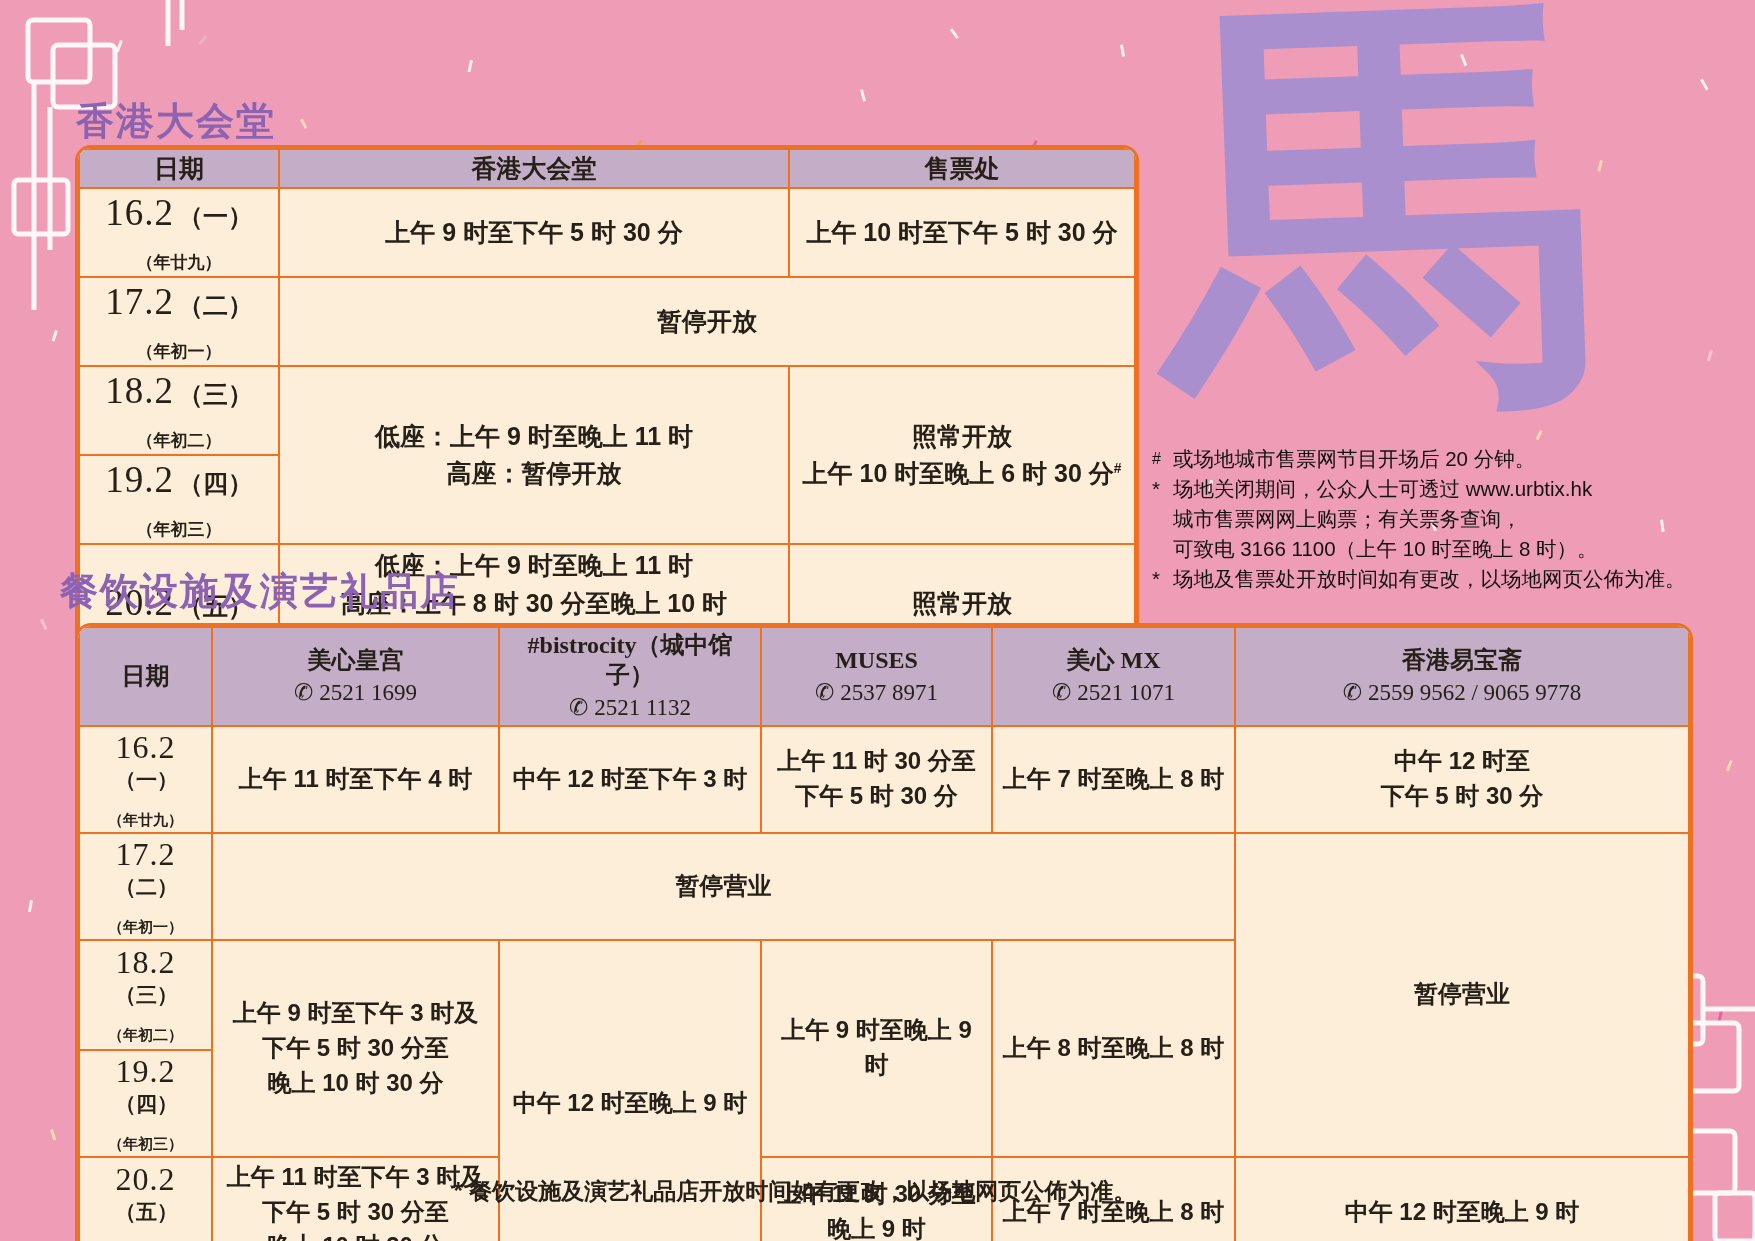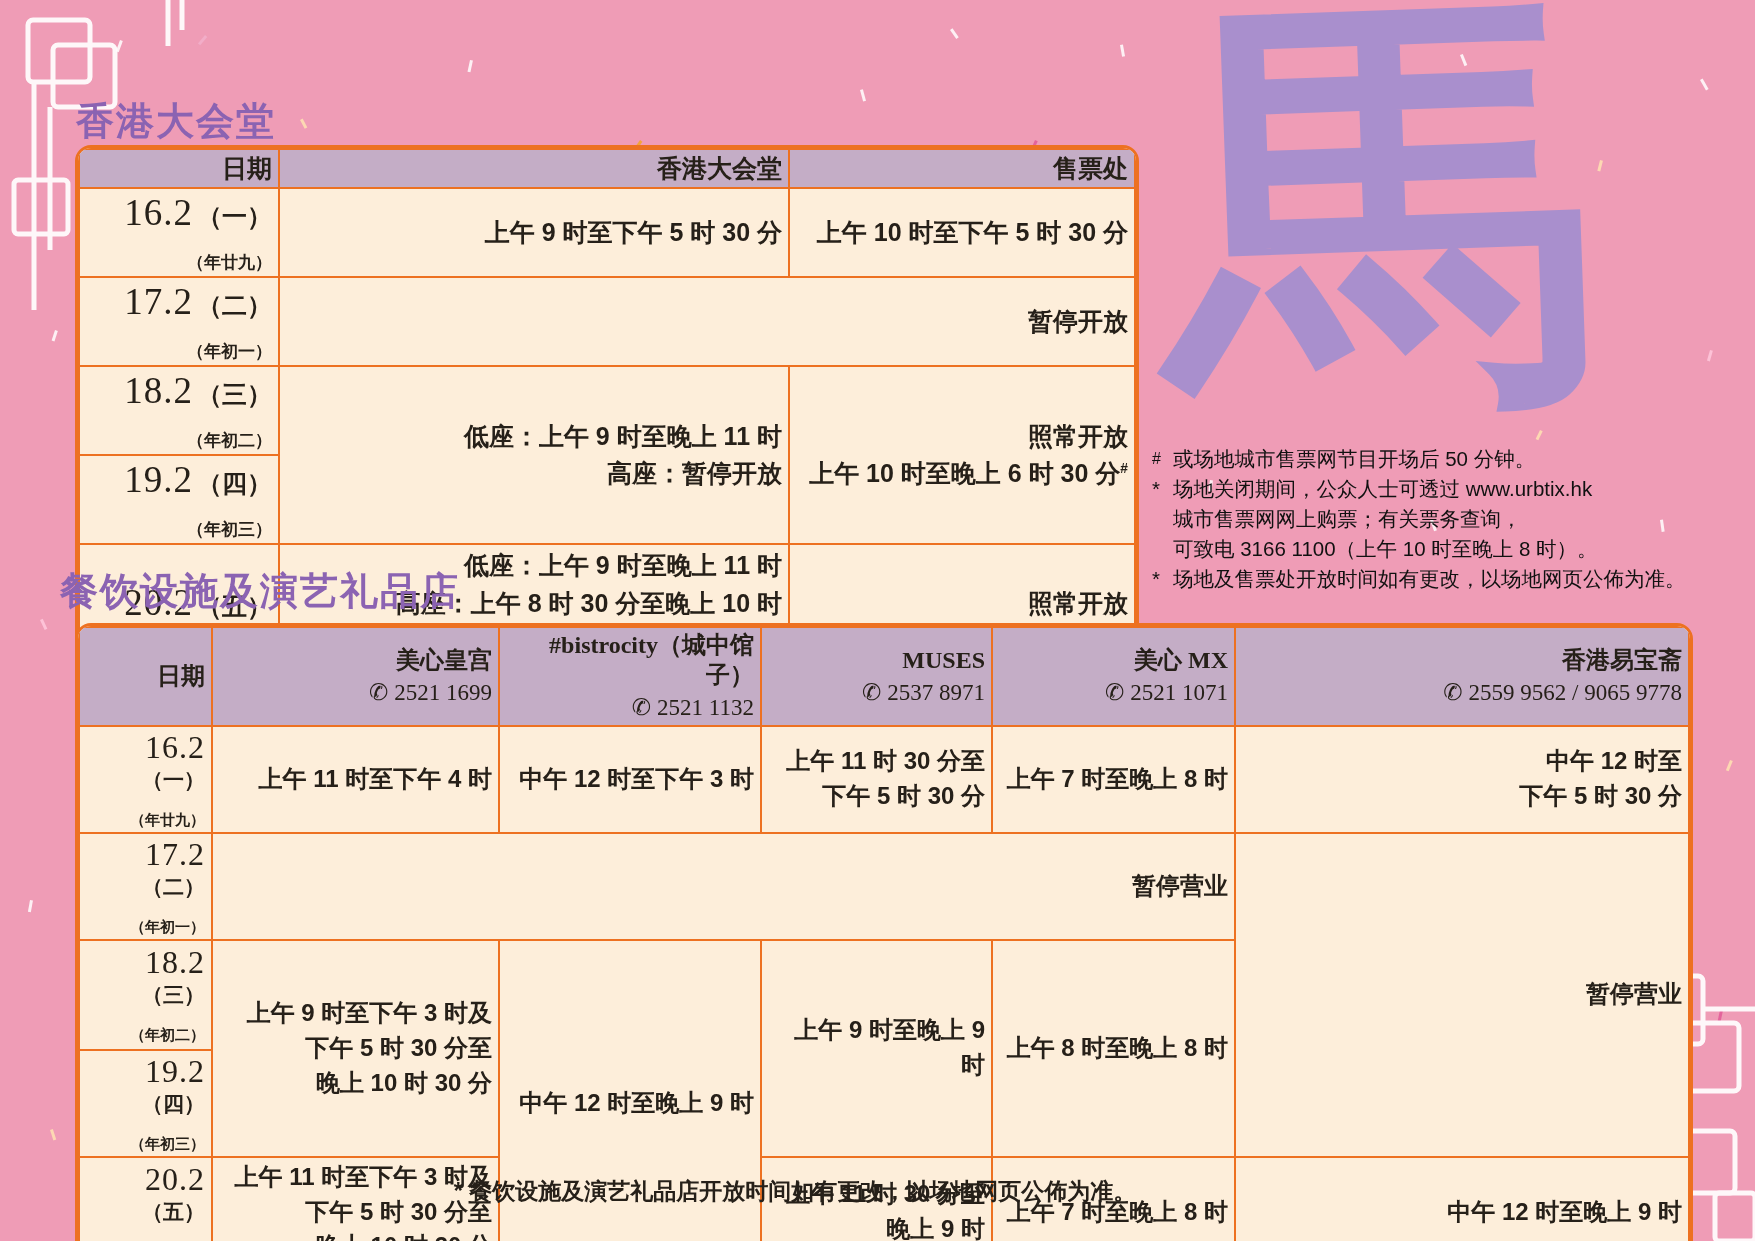--- a/index.html
+++ b/index.html
@@ -25,21 +25,21 @@
     transform:rotate(-2deg);font-weight:700;z-index:0;}
 
   .sec-title{position:absolute;margin:0;font-size:38px;font-weight:800;color:var(--purple-sec);letter-spacing:2px;}
   .sec1{left:76px;top:96px;}
   .sec2{left:60px;top:566px;}
 
   .tblwrap{position:absolute;border:3px solid var(--orange);border-radius:16px;overflow:hidden;background:var(--cream);}
   .tbl1{left:75px;top:145px;}
   .tbl2{left:75px;top:623px;}
   table{border-collapse:collapse;table-layout:fixed;}
-  td,th{border:2px solid var(--orange);background:var(--cream);text-align:right;vertical-align:middle;
+  td,th{border:2px solid var(--orange);background:var(--cream);text-align:center;vertical-align:middle;
     padding:2px 6px;font-weight:700;color:var(--ink);}
   th{background:var(--lav);font-size:25px;}
   .tbl2 th{font-size:24px;line-height:1.25;}
   .cell{white-space:pre-line;font-size:25px;line-height:1.5;}
   .tbl2 .cell{font-size:24px;line-height:1.45;}
   sup.hash{font-size:0.55em;vertical-align:super;}
 
   .date-num{font-family:"Liberation Serif","DejaVu Serif",serif;font-size:37px;font-weight:500;letter-spacing:1px;}
   .date-wk{font-size:25px;font-weight:700;margin-left:4px;}
   .date-lunar{font-size:17px;font-weight:700;margin-top:17px;}
@@ -190,21 +190,21 @@
 高座：上午 8 时 30 分至晚上 10 时
 婚姻登记处：上午 8 时 45 分至下午 4 时 45 分</span></td>
           <td class="cell"><span>照常开放
 上午 10 时至晚上 8 时</span><sup class="hash">#</sup></td>
         </tr>
       </tbody>
         </table>
     </div>
 
     <div class="notes">
-      <div class="note-line"><span class="note-marker sup">#</span><span>或场地城市售票网节目开场后 50 分钟。</span></div>
+      <div class="note-line"><span class="note-marker sup">#</span><span>或场地城市售票网节目开场后 20 分钟。</span></div>
       <div class="note-line"><span class="note-marker">*</span><span>场地关闭期间，公众人士可透过 www.urbtix.hk</span></div>
       <div class="note-line note-indent"><span>城市售票网网上购票；有关票务查询，</span></div>
       <div class="note-line note-indent"><span>可致电 3166 1100（上午 10 时至晚上 8 时）。</span></div>
       <div class="note-line"><span class="note-marker">*</span><span>场地及售票处开放时间如有更改，以场地网页公佈为准。</span></div>
     </div>
 
     <h2 class="sec-title sec2">餐饮设施及演艺礼品店</h2>
 
     <div class="tblwrap tbl2">
       <table>

